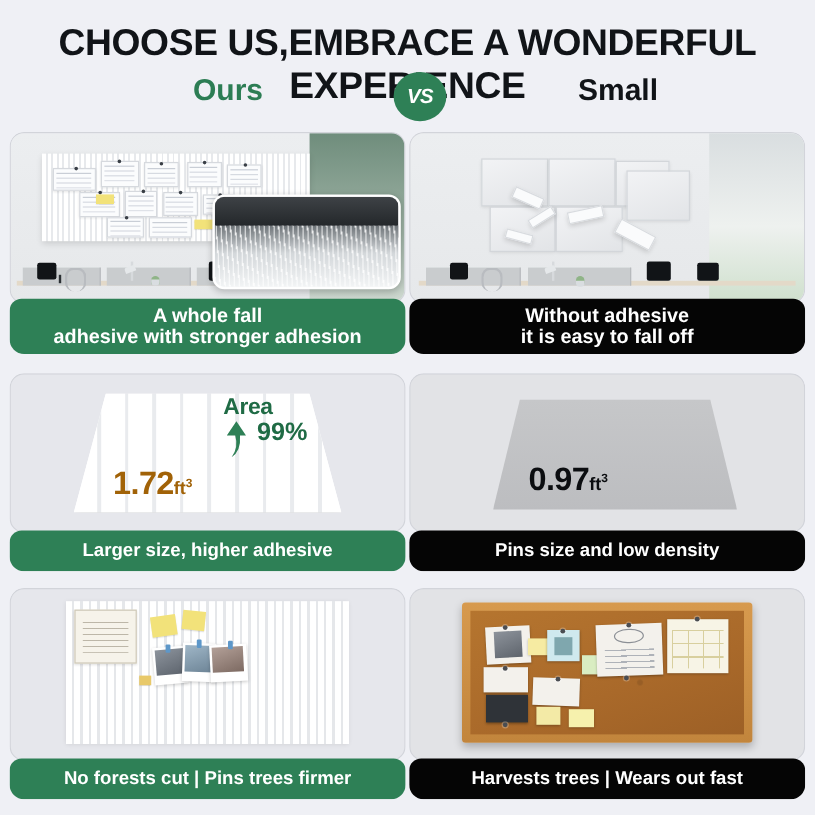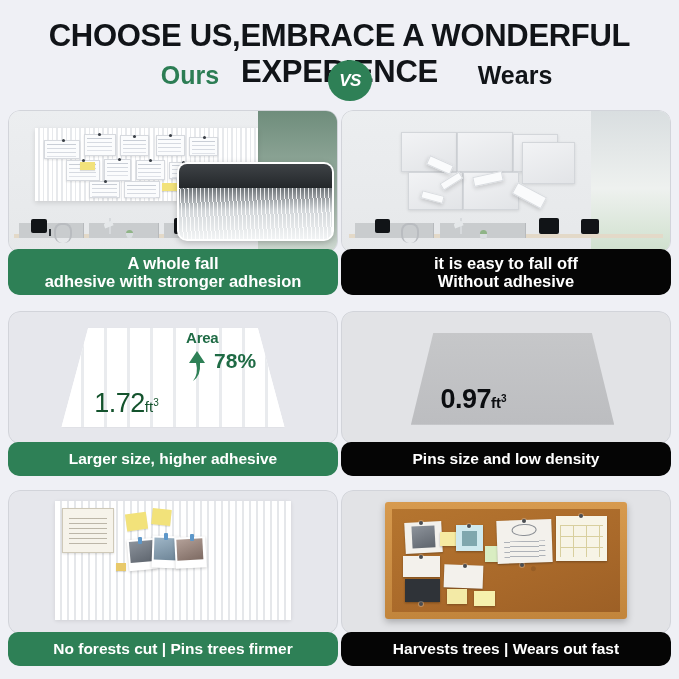--- a/index.html
+++ b/index.html
@@ -124,27 +124,27 @@
   .slab-ours {
     position: absolute; left: 16%; top: 12%; width: 68%; height: 76%;
     background:
       repeating-linear-gradient(90deg,#ffffff 0px,#ffffff 20px,#e9ebee 20px,#e9ebee 23px),
       #ffffff;
     clip-path: polygon(12% 0%, 88% 0%, 100% 100%, 0% 100%);
     box-shadow: 0 3px 7px rgba(0,0,0,.14);
   }
   .metric-ours {
     position: absolute; left: 26%; top: 58%;
-    color: #14532d; font-weight: 400; white-space: nowrap;
+    color: #a16207; font-weight: 700; white-space: nowrap;
   }
   .metric-ours .num { font-size: 27px; letter-spacing: -0.5px; }
   .metric-ours .unit { font-size: 15px; }
   .metric-ours .unit sup { font-size: 10px; }
   .area-block { position: absolute; left: 54%; top: 13%; color: #1f6b45; font-weight: 700; }
-  .area-word { font-size: 15px; letter-spacing: -0.3px; }
+  .area-word { font-size: 19px; letter-spacing: -0.3px; }
   .area-pct  { position: absolute; left: 28px; top: 20px; font-size: 21px; white-space: nowrap; }
   .area-arrow { position: absolute; left: -2px; top: 20px; width: 26px; height: 34px; }
 
   
   .slab-others {
     position: absolute; left: 21%; top: 16%; width: 62%; height: 70%;
     background: linear-gradient(180deg,#c6c7c9,#bcbdc0);
     clip-path: polygon(11% 0%, 89% 0%, 100% 100%, 0% 100%);
     box-shadow: 0 3px 6px rgba(0,0,0,.13);
   }
@@ -198,21 +198,21 @@
 </head>
 <body>
 
 <div class="page">
 
   <div class="headline">CHOOSE US,EMBRACE A WONDERFUL EXPERIENCE</div>
 
   <div class="subhead">
     <div class="label-ours">Ours</div>
     <div class="vs-badge">VS</div>
-    <div class="label-others">Wears</div>
+    <div class="label-others">Small</div>
   </div>
 
   <div class="panel left r1">
     <div class="stage">
       <div class="scene">
         <div class="wall-left"></div>
         <div class="wall-right"></div>
 
         <div class="board-ours">
           <div class="paper" style="left:4%;top:16%;width:16%;height:26%"></div>
@@ -299,40 +299,40 @@
           <div class="lamp-head" style="left:34%;bottom:55%"></div>
           <div class="plant" style="left:42%;bottom:33%;width:7px;height:7px"></div>
           <div class="pot" style="left:42%;bottom:29%;width:7px;height:5px"></div>
           <div class="monitor" style="left:60%;bottom:40%;width:20px;height:16px"></div>
           <div class="monitor" style="left:73%;bottom:41%;width:18px;height:15px"></div>
         </div>
       </div>
     </div>
     <div class="caption black">
       <div>
+        <span>Without adhesive</span>
         <span>it is easy to fall off</span>
-        <span>Without adhesive</span>
       </div>
     </div>
   </div>
 
   <div class="panel left r2">
     <div class="stage">
       <div class="slab-ours"></div>
 
       <div class="metric-ours">
         <span class="num">1.72</span><span class="unit"><span>ft</span><sup>3</sup></span>
       </div>
 
       <div class="area-block">
         <div class="area-word">Area</div>
         <svg class="area-arrow" viewBox="0 0 26 34">
           <path d="M13 2 L21 14 L16 14 Q17 27 9 32 Q15 24 12 14 L5 14 Z" fill="#2e8056"></path>
         </svg>
-        <div class="area-pct">78%</div>
+        <div class="area-pct">99%</div>
       </div>
     </div>
     <div class="caption green">
       <span>Larger size, higher adhesive</span>
     </div>
   </div>
 
   <div class="panel right r2">
     <div class="stage">
       <div class="slab-others"></div>

